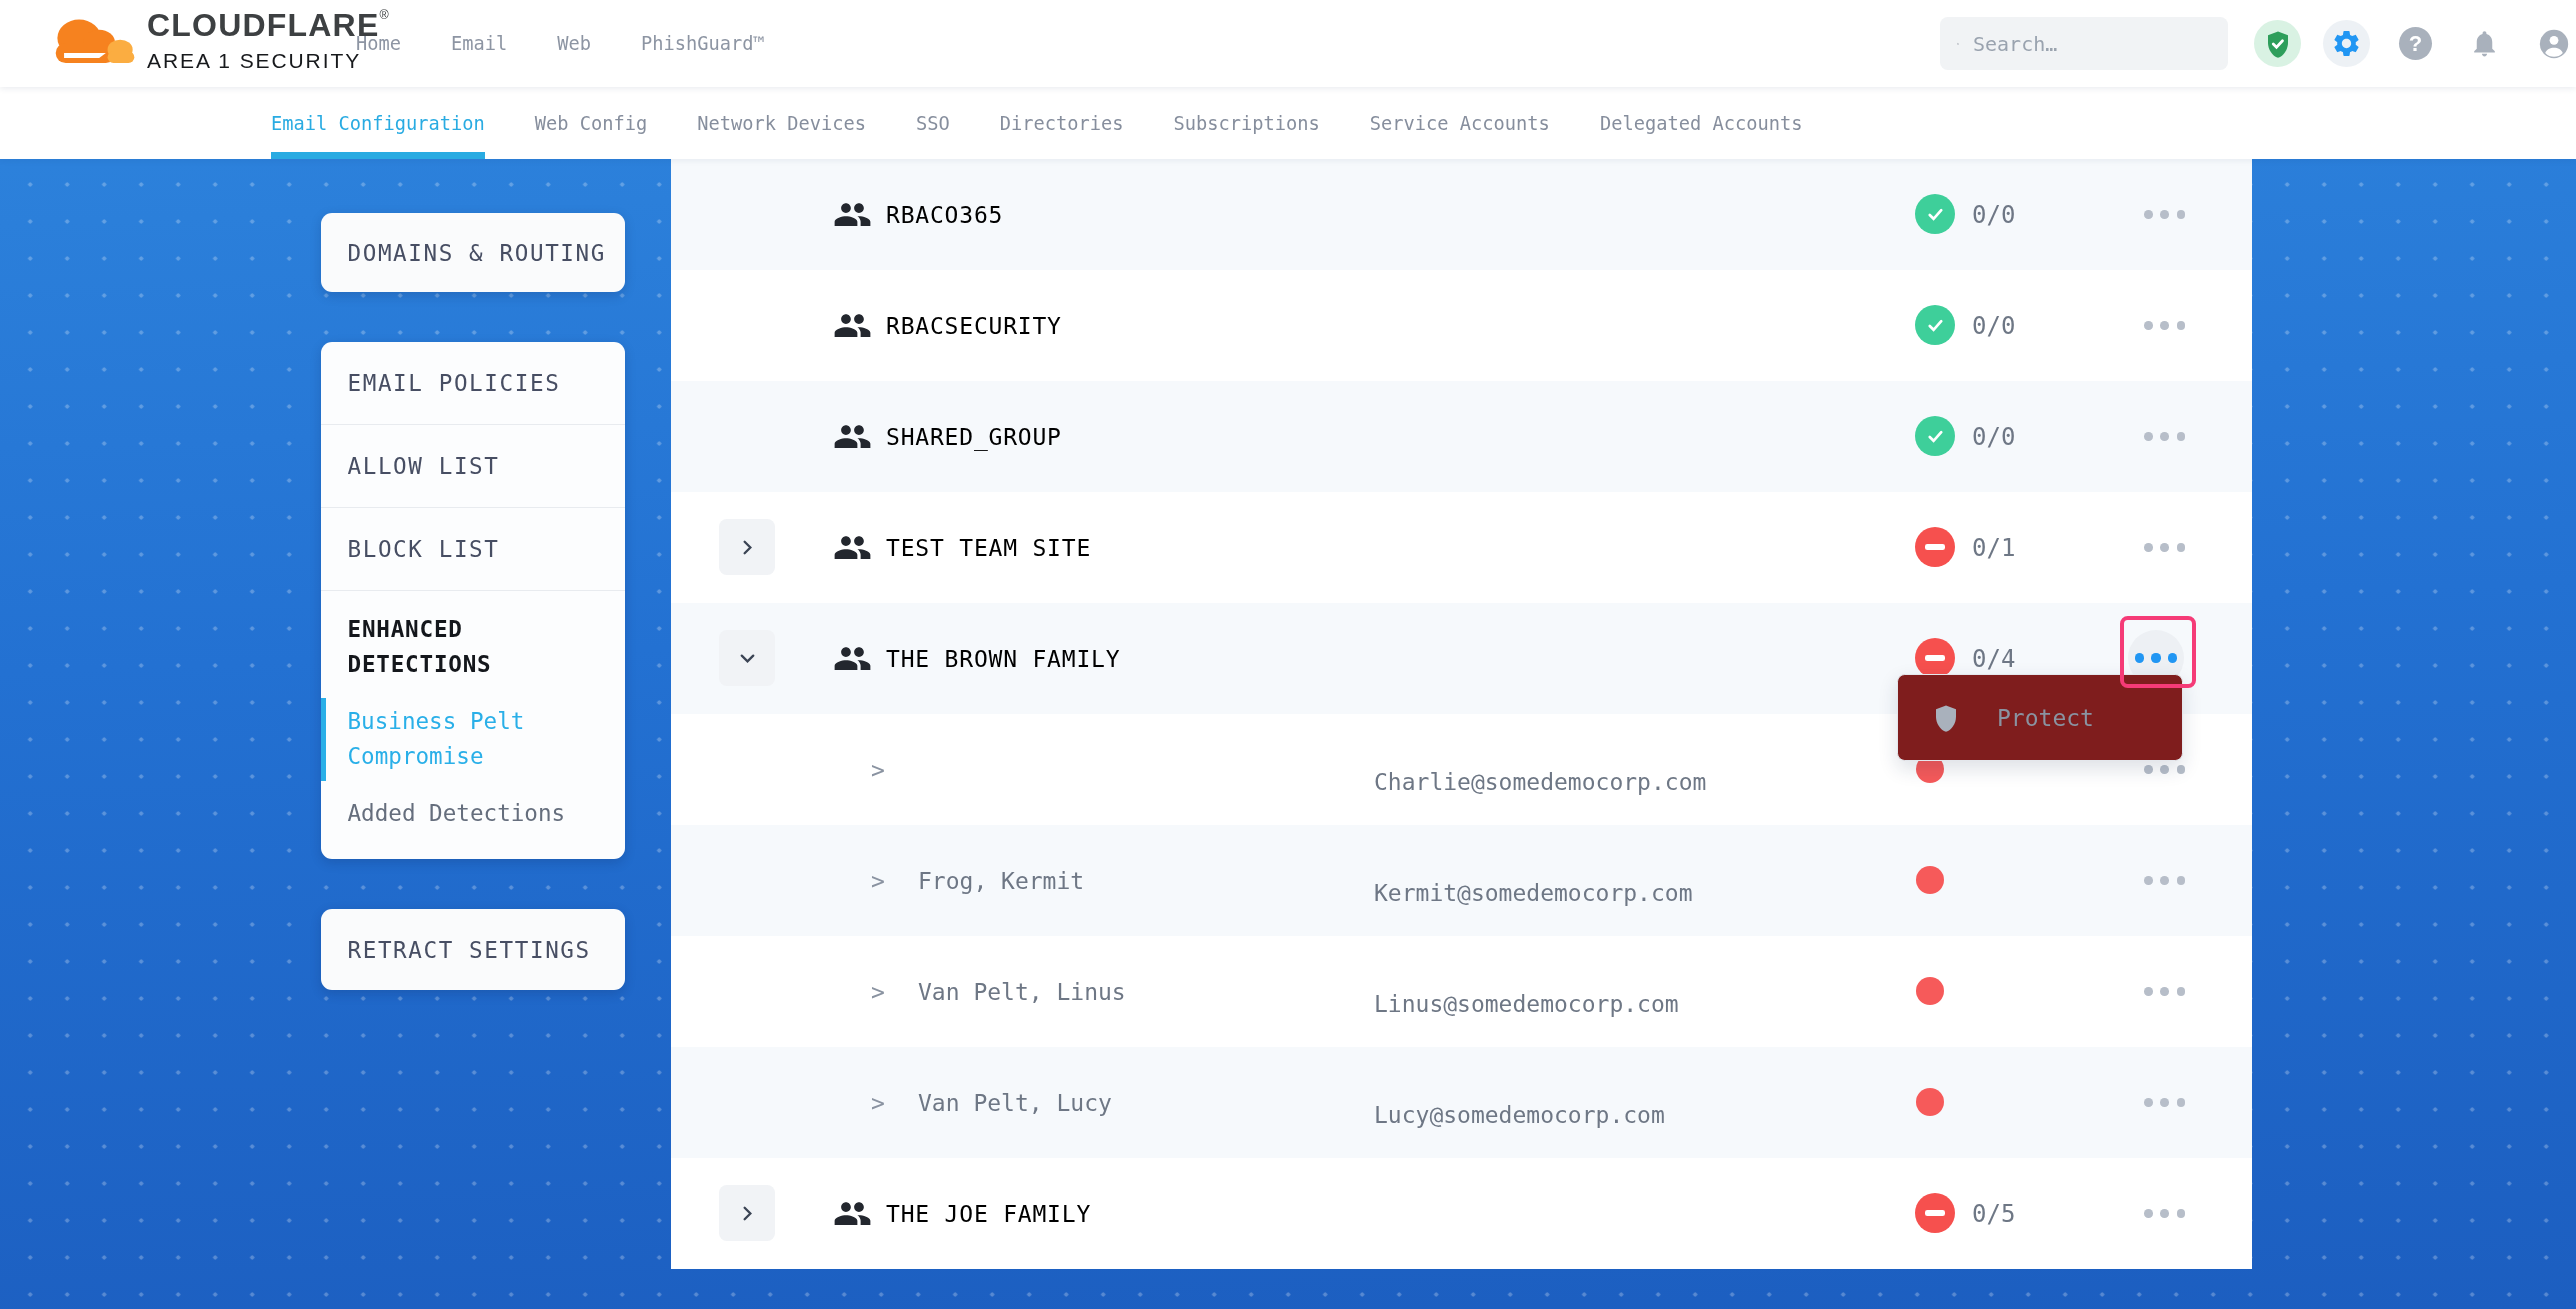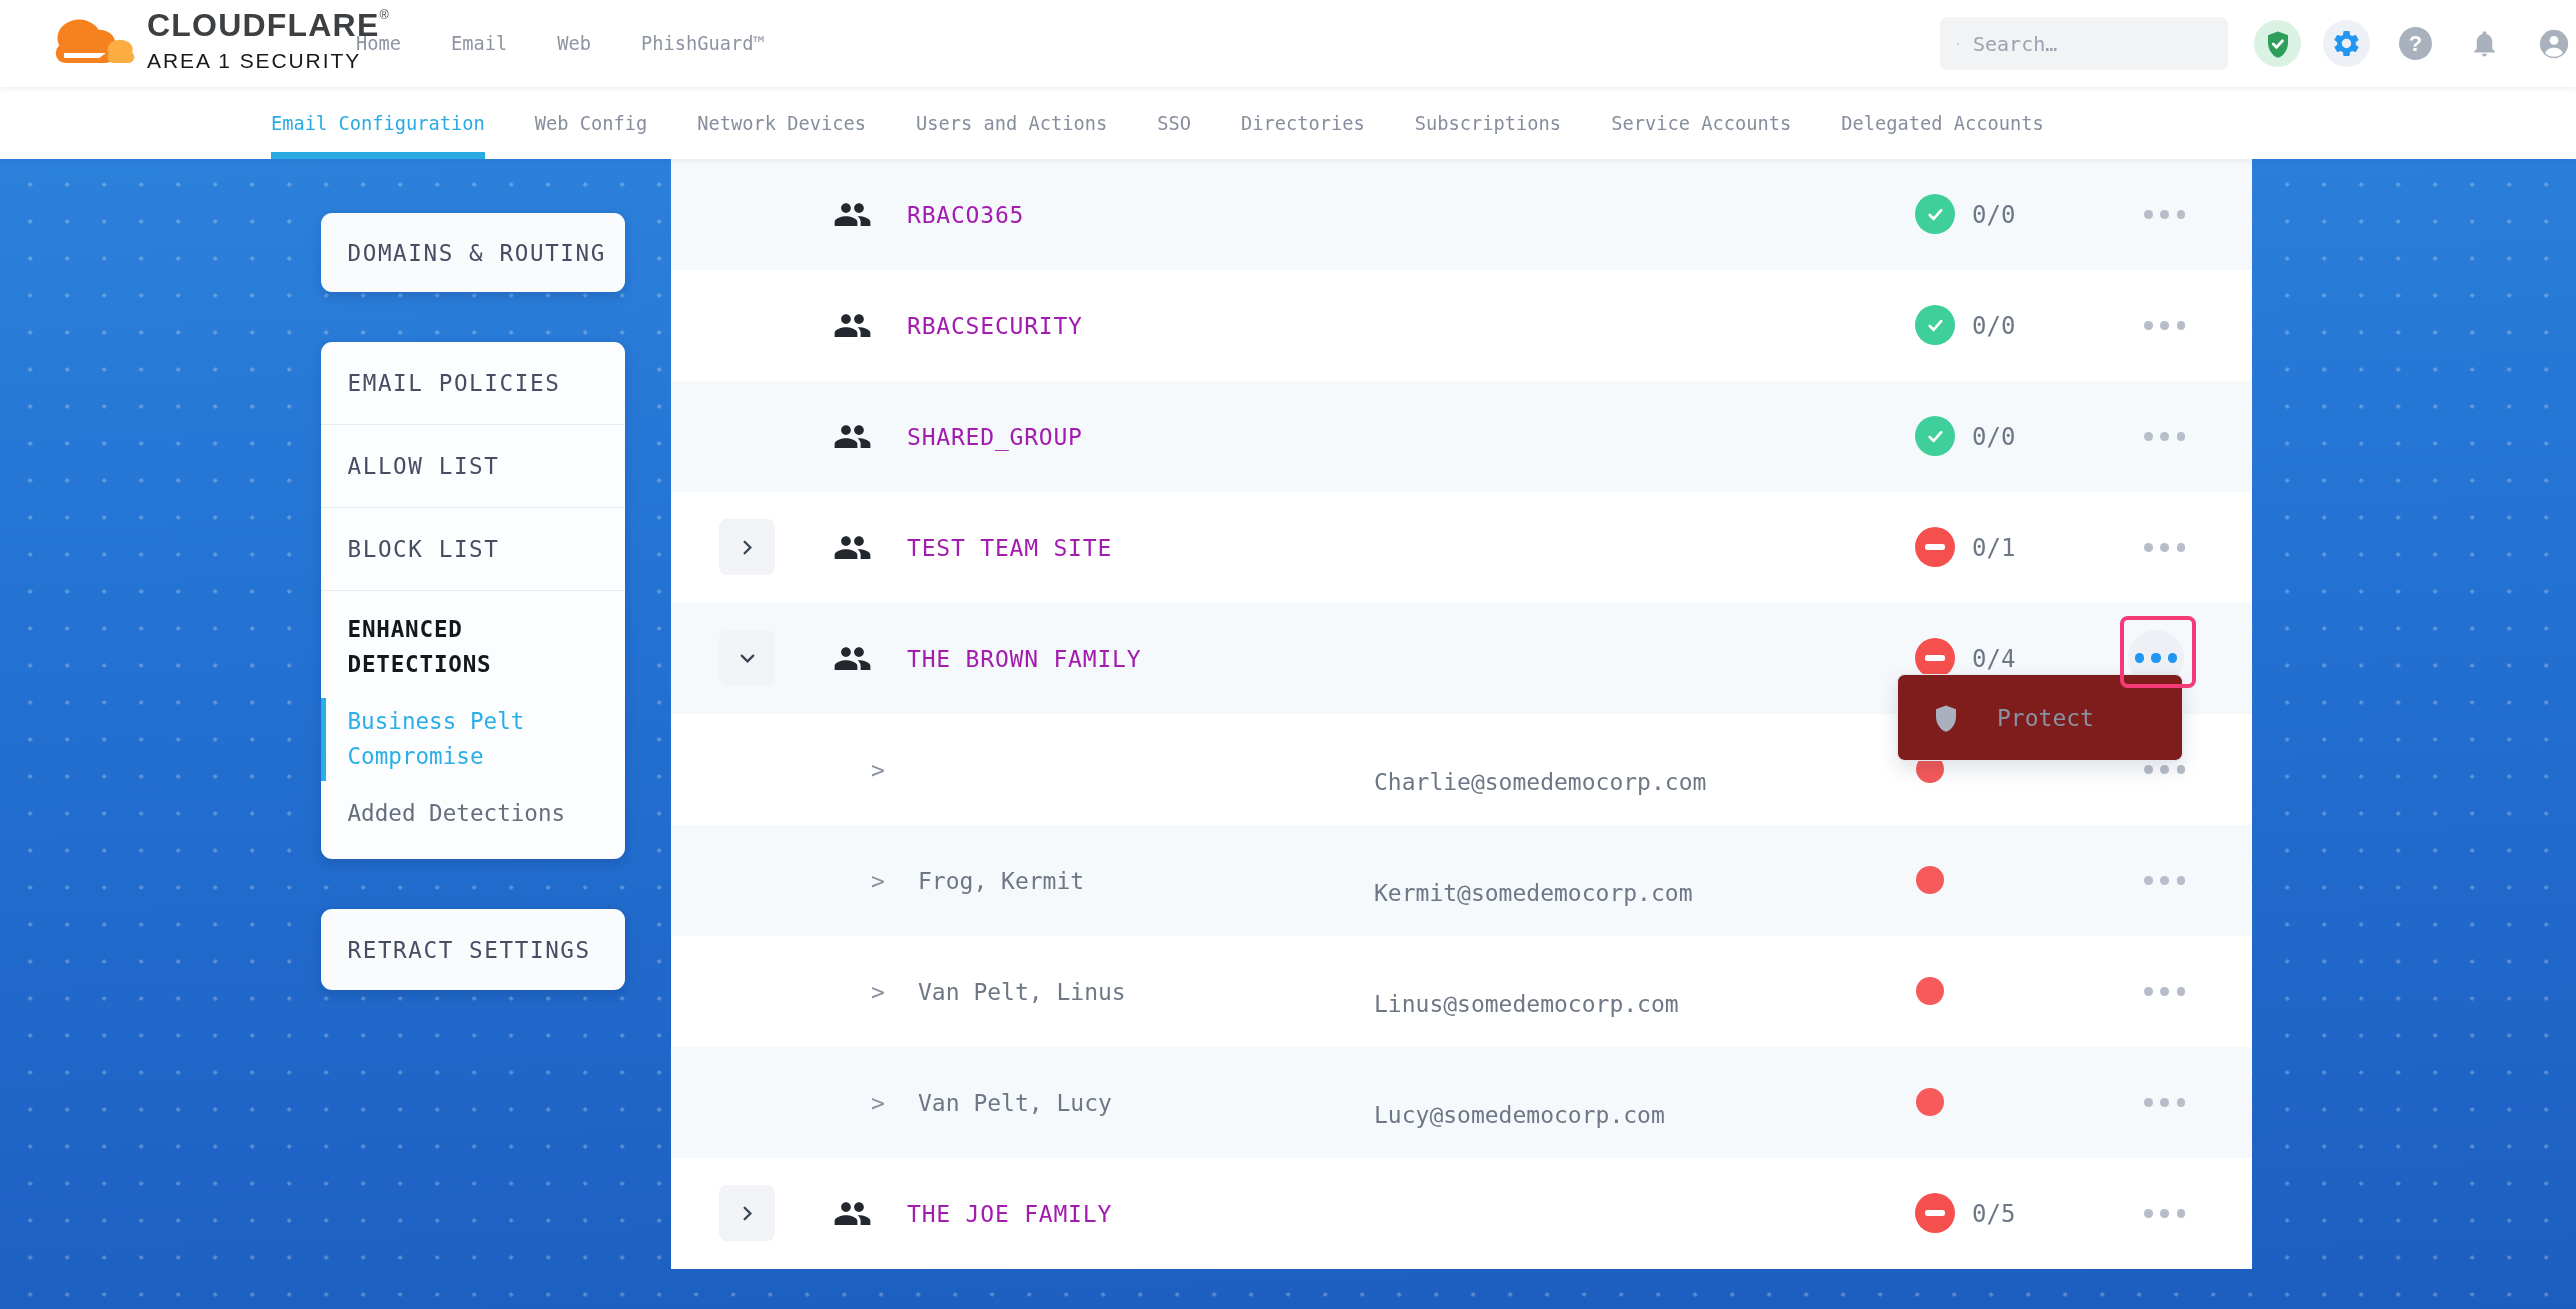--- a/index.html
+++ b/index.html
@@ -86,22 +86,22 @@
     position:absolute; left:671px; top:159px; width:1581px; height:1105px; background:#fff; z-index:5;
   }
   .row{ position:relative; width:1581px; height:111px; }
   .row-light{ background:#F6F9FC; }
   .row-white{ background:#FFFFFF; }
   .expand-btn{
     position:absolute; left:48px; top:27px; width:56px; height:56px; border-radius:7.8px;
     background:#F1F3F6; display:flex; align-items:center; justify-content:center; cursor:pointer;
   }
   .people-ico{ position:absolute; left:162px; top:36px; width:39px; height:39px; }
-  .g-name{ position:absolute; left:236px; top:0; height:111px; display:flex; align-items:center;
-    font-size:23px; color:#a21caf; letter-spacing:0.8px;text-align:center; }
+  .g-name{ position:absolute; left:215px; top:0; height:111px; display:flex; align-items:center;
+    font-size:23px; color:#000000; letter-spacing:0.8px;text-align:center; }
   .m-caret{ position:absolute; left:200px; top:0; height:111px; display:flex; align-items:center; font-size:23px; color:#8A93A1; }
   .m-name{ position:absolute; left:247px; top:0; height:111px; display:flex; align-items:center; font-size:23px; color:#6E7785; }
   .m-email{ position:absolute; left:703px; top:12px; height:111px; display:flex; align-items:center; font-size:23px; color:#6E7785; }
   .status-circle{ position:absolute; left:1244px; top:35px; width:40px; height:40px; border-radius:50%;
     display:flex; align-items:center; justify-content:center; }
   .status-ok{ background:#3ECF9A; }
   .status-alert{ background:#F6504E; }
   .minus-bar{ width:20px; height:5.4px; border-radius:2.3px; background:#fff; }
   .status-dot{ position:absolute; left:1245px; top:41px; width:28px; height:28px; border-radius:50%; background:#F65A5A; }
   .count{ position:absolute; left:1301px; top:0; height:111px; display:flex; align-items:center; font-size:24px; color:#6E7785; }
@@ -190,21 +190,20 @@
           <path d="M5.8 18.3c.9-2.5 3.5-3.7 6.2-3.7s5.3 1.2 6.2 3.7c-1.7 1.9-3.9 2.7-6.2 2.7s-4.5-.8-6.2-2.7z" fill="#fff"></path>
         </svg>
       </div>
     </div>
   </div>
 
   <div class="subnav" id="subnav">
       <span class="tab active">Email Configuration</span>
       <span class="tab">Web Config</span>
       <span class="tab">Network Devices</span>
-      <span class="tab">Users and Actions</span>
       <span class="tab">SSO</span>
       <span class="tab">Directories</span>
       <span class="tab">Subscriptions</span>
       <span class="tab">Service Accounts</span>
       <span class="tab">Delegated Accounts</span>
     </div>
 
   <div class="card" id="card-domains">
     <div class="card-label">DOMAINS &amp; ROUTING</div>
   </div>

